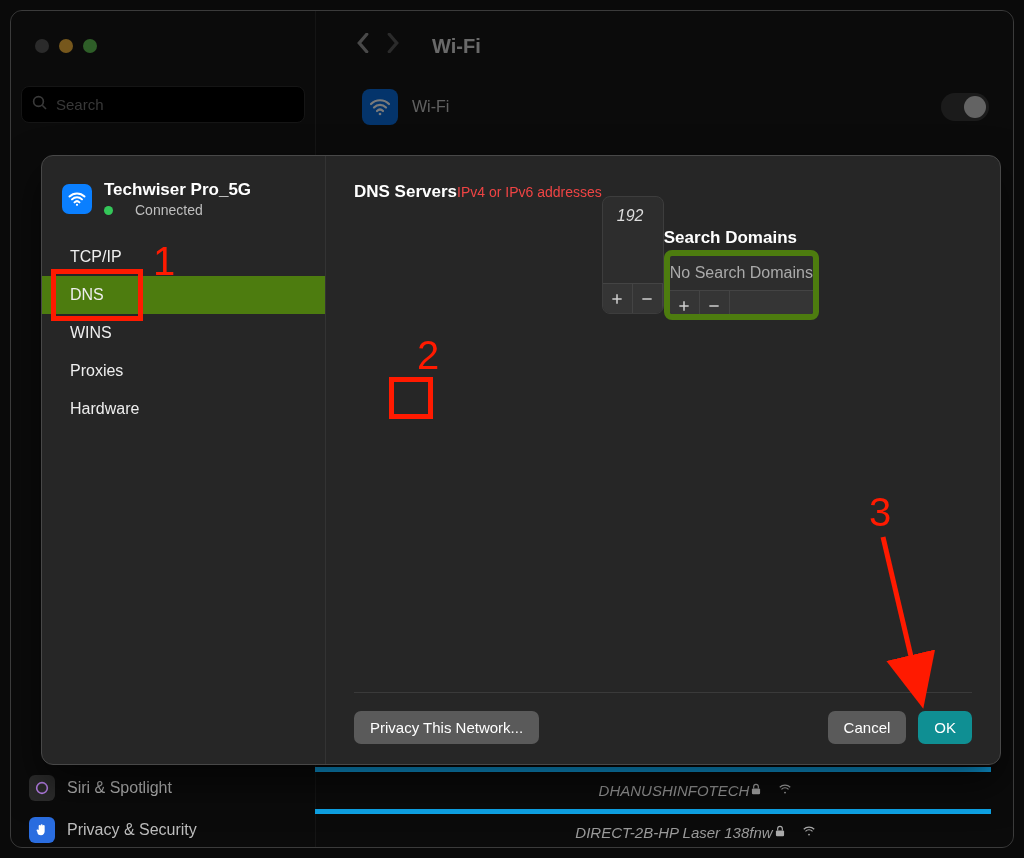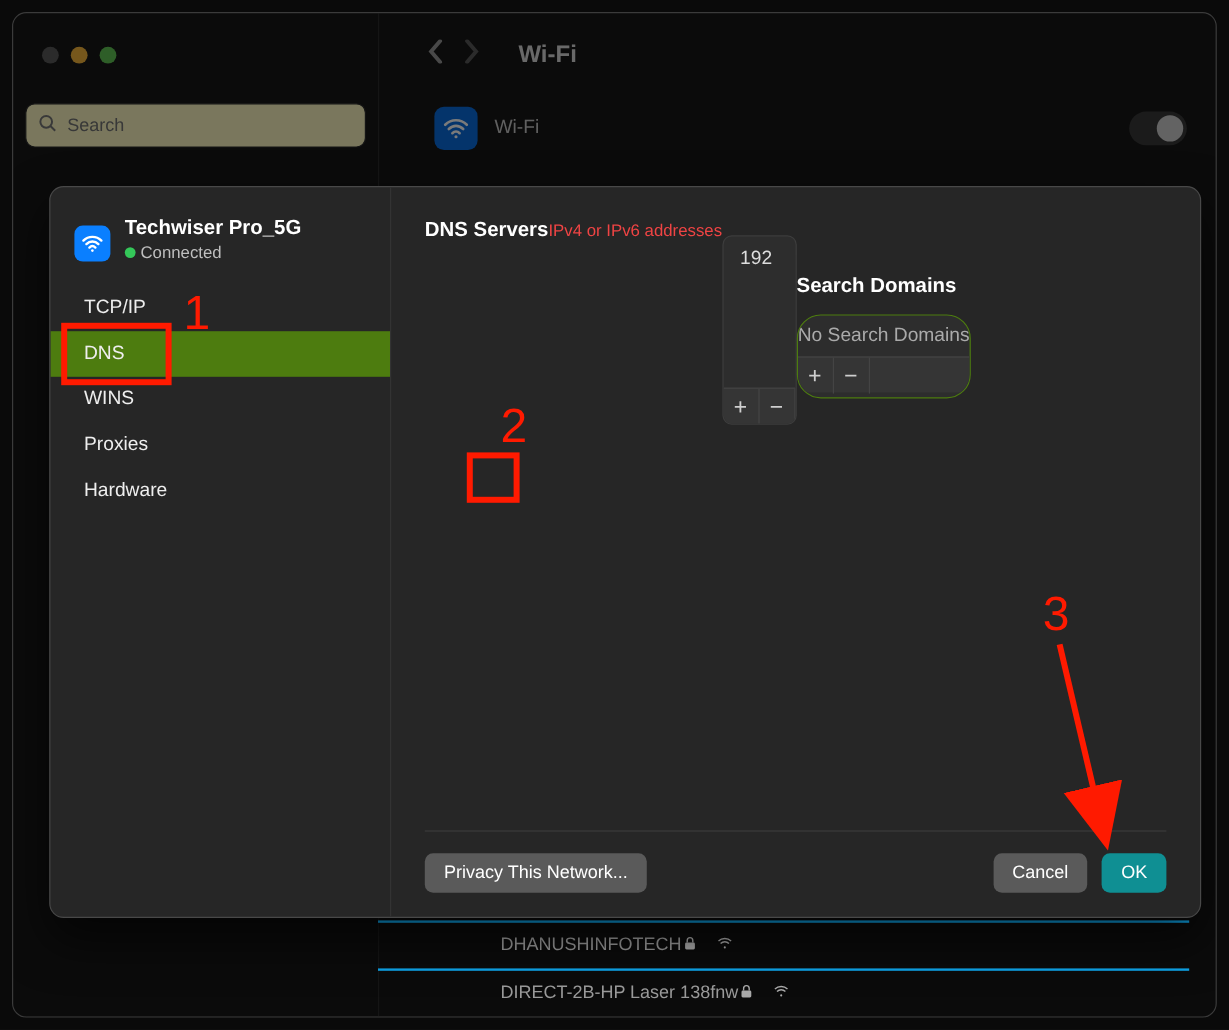--- a/index.html
+++ b/index.html
@@ -11,21 +11,21 @@
   .traffic { position: absolute; top: 28px; left: 24px; display: flex; gap: 10px; }
   .tl { width: 14px; height: 14px; border-radius: 50%; }
   .tl.red { background: #5a5a5a; }
   .tl.yellow { background: #f6b73c; }
   .tl.green { background: #61c454; }
   .left-col {
     position: absolute; left: 0; top: 0; width: 304px; height: 100%;
   }
   .search-wrap { position: absolute; top: 75px; left: 10px; width: 284px; }
   .search-input {
-    width: 100%; background: #fef9c3; border: 1px solid #2d2d2d; border-radius: 8px;
+    width: 100%; background: #000000; border: 1px solid #2d2d2d; border-radius: 8px;
     padding: 9px 12px 9px 34px; color: #888; font-size: 15px;
   }
   .search-icon { position: absolute; left: 10px; top: 8px; color: #777; }
   .right-col {
     position: absolute; left: 304px; top: 0; right: 0; height: 100%;
     border-left: 1px solid #2c2c2c;
   }
   .header {
     display: flex; align-items: center; gap: 16px; padding: 22px 24px 20px 40px;
     color: #ddd;
@@ -57,63 +57,63 @@
   }
   .bg-item { display: flex; align-items: center; gap: 12px; padding: 8px 0; }
   .bg-icon {
     width: 26px; height: 26px; border-radius: 6px; background: #2a6de0;
     display: flex; align-items: center; justify-content: center;
   }
   .bg-networks {
     position: absolute; left: 304px; top: 756px; right: 22px;
     color: #9a9a9a; font-size: 15px;
   }
-  .bg-net-row { display:flex; justify-content: flex-start; padding: 10px 16px 10px 102px; border-top: 2px solid #0ea5e9; }
+  .bg-net-row { display:flex; justify-content: center; padding: 10px 16px 10px 102px; border-top: 5px solid #0ea5e9; font-style: italic; }
   .net-icons { display: flex; gap: 14px; color: #aaa; }
   
   .sheet {
     position: absolute; left: 30px; top: 144px; width: 960px; height: 610px;
     background: #262626; border: 1px solid #484848; border-radius: 12px;
     box-shadow: 0 18px 40px rgba(0,0,0,0.6);
     display: flex; overflow: hidden;
   }
   .sheet-left { width: 284px; padding: 18px 0 18px 0; border-right: 1px solid #333; }
-  .net-head { display: flex; gap: 12px; padding: 6px 20px 12px 20px; align-items: flex-end; }
+  .net-head { display: flex; gap: 12px; padding: 6px 20px 12px 20px; align-items: center; }
   .net-head-icon {
     width: 30px; height: 30px; border-radius: 7px; background: #0a7fff;
     display: flex; align-items: center; justify-content: center;
   }
   .net-name { font-size: 17px; font-weight: 700; color: #fff; }
-  .net-status { display: flex; align-items: center; gap: 4px; margin-top: 2px; color: #bfbfbf; font-size: 14px; }
+  .net-status { display: flex; align-items: center; gap: 22px; margin-top: 2px; color: #bfbfbf; font-size: 14px; }
   .green-dot { width: 9px; height: 9px; background: #34c759; border-radius: 50%; }
   .tab-list { margin-top: 8px; }
   .tab-item {
     padding: 10px 20px 10px 28px; font-size: 16px; color: #eee; cursor: pointer;
   }
   .tab-item.active { background: #4d7c0f; border-radius: 0; }
   .sheet-right { flex: 1; padding: 26px 28px 18px 28px; position: relative; display: flex; }
   .sec-title { font-size: 17px; font-weight: 700; color: #fff; }
   .sec-sub { font-size: 14px; color: #ef4444; margin-top: 2px; }
   .listbox {
     margin-top: 14px; background: #2d2d2d; border: 1px solid #3d3d3d; border-radius: 8px;
-    height: 158px; display: flex; flex-direction: column; overflow: hidden;
+    height: 118px; display: flex; flex-direction: column; overflow: hidden; font-style: italic;
   }
   .listbox .rows { flex: 1; }
   .listbox .row1 { padding: 10px 14px; color: #ddd; font-size: 16px; }
   .listbox .controls {
     height: 30px; background: #353535; display: flex; align-items: center;
     border-top: 1px solid #444;
   }
   .ico-btn {
     width: 30px; height: 30px; display: flex; align-items: center; justify-content: center;
     color: #cfcfcf; font-size: 18px; cursor: pointer; border-right: 1px solid #444;
   }
   .section2 { margin-top: 46px; }
   .listbox2 {
-    margin-top: 14px; background: #2d2d2d; border: 1px solid #4d7c0f; border-radius: 20px;
+    margin-top: 2px; background: #2d2d2d; border: 6px solid #4d7c0f; border-radius: 8px;
     height: 70px; display: flex; flex-direction: column; overflow: hidden;
   }
   .listbox2 .empty { text-align: center; color: #aaa; padding: 8px 0; font-size: 16px; }
   .listbox2 .controls { height: 30px; background: #353535; display: flex; align-items: center; border-top: 1px solid #444; }
   .footer {
     position: absolute; left: 28px; right: 28px; bottom: 20px;
     display: flex; justify-content: space-between; align-items: center;
     border-top: 1px solid #3a3a3a; padding-top: 18px;
   }
   .btn {
@@ -176,20 +176,38 @@
         <span class="wifi-label">Wi-Fi</span>
       </div>
       <div class="toggle">
           <div class="knob"></div>
         </div>
     </div>
   </div>
 
   <div class="dim-layer"></div>
 
+  <div class="bg-list">
+    <div class="bg-item">
+      <div class="bg-icon" style="background:#2c2c2c;">
+        <svg width="16" height="16" viewBox="0 0 24 24">
+            <circle cx="12" cy="12" r="8" fill="none" stroke="#b77fe8" stroke-width="2.4"></circle>
+          </svg>
+      </div>
+      <span>Siri &amp; Spotlight</span>
+    </div>
+    <div class="bg-item">
+      <div class="bg-icon">
+        <svg width="16" height="16" viewBox="0 0 24 24" fill="#fff">
+            <path d="M7 12V6a1.5 1.5 0 013 0v5V5a1.5 1.5 0 013 0v6V6a1.5 1.5 0 013 0v8c0 3-2 6-5.5 6S5 18 5 15l-1-2a1.3 1.3 0 012.3-1.2L7 12z"></path>
+          </svg>
+      </div>
+      <span>Privacy &amp; Security</span>
+    </div>
+  </div>
   <div class="bg-networks">
     <div class="bg-net-row">
       <span>DHANUSHINFOTECH</span>
       <span class="net-icons">
         <span><svg width="14" height="14" viewBox="0 0 24 24" fill="#aaa">
               <rect x="5" y="11" width="14" height="10" rx="2"></rect>
               <path d="M8 11V8a4 4 0 018 0v3" fill="none" stroke="#aaa" stroke-width="2"></path>
             </svg></span>
         <span><svg width="16" height="14" viewBox="0 0 24 24" fill="none" stroke="#aaa" stroke-width="2">
               <path d="M3 9C8 4 16 4 21 9"></path>

